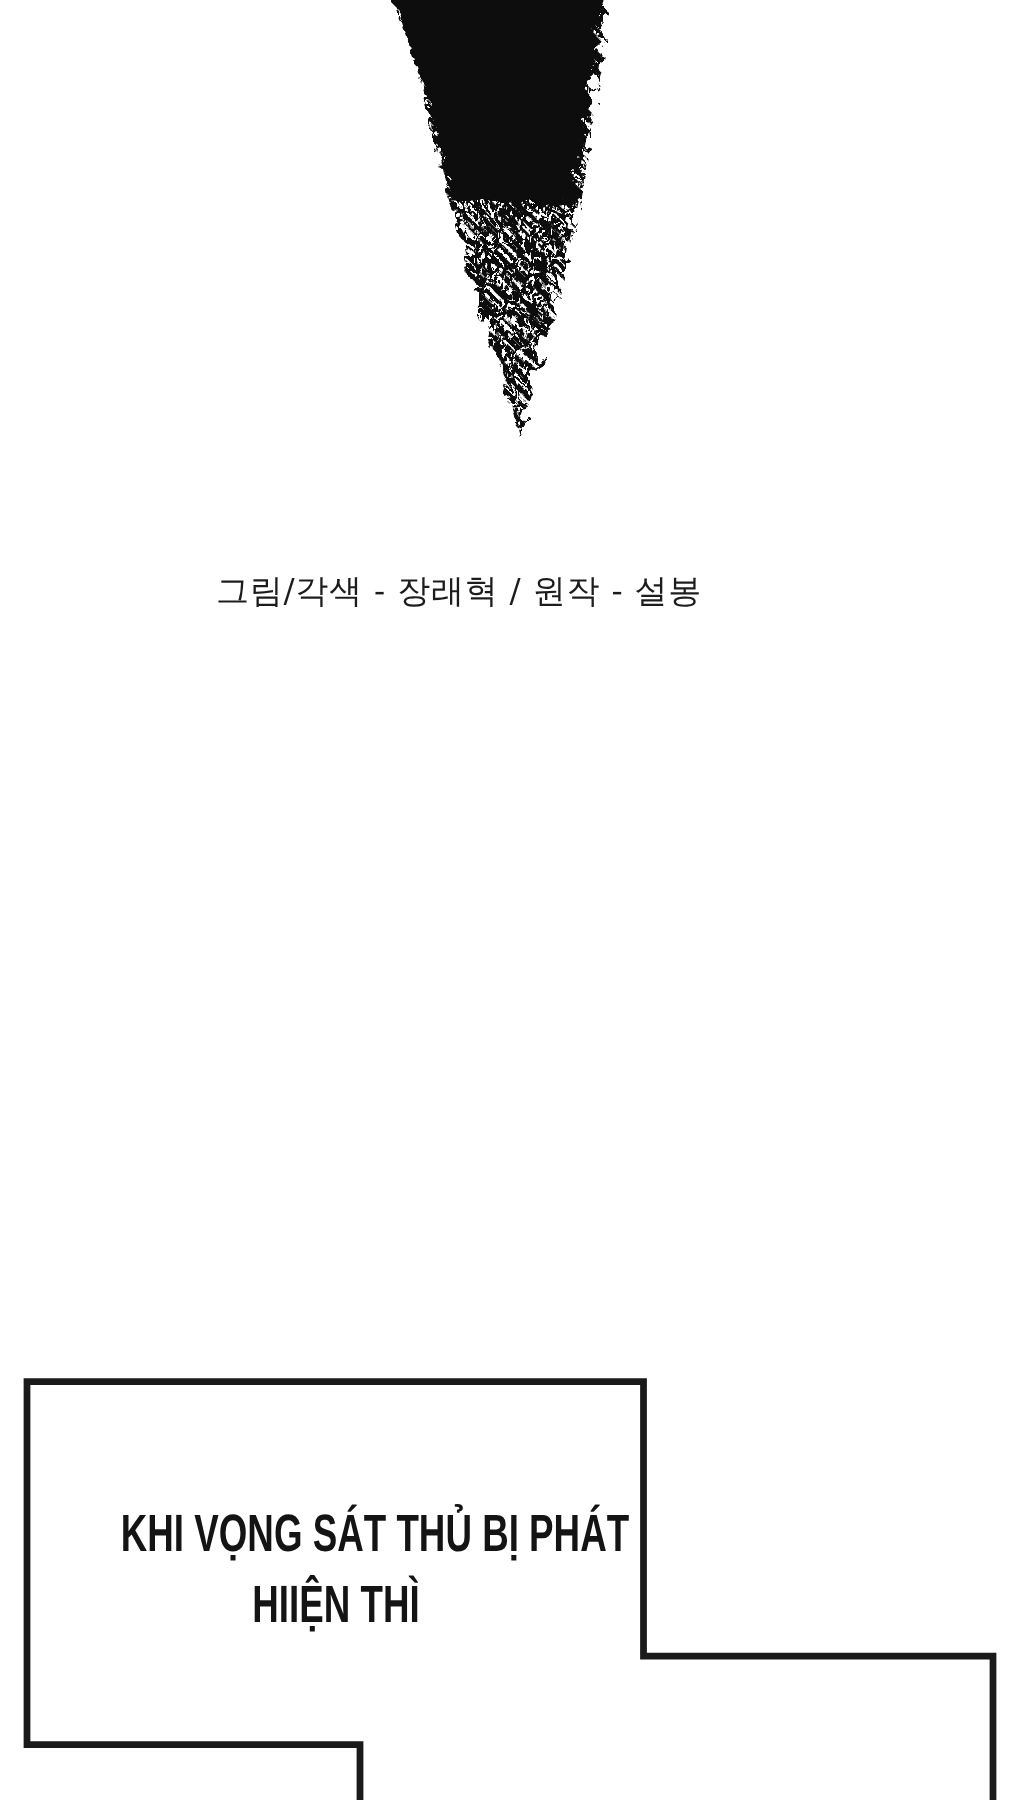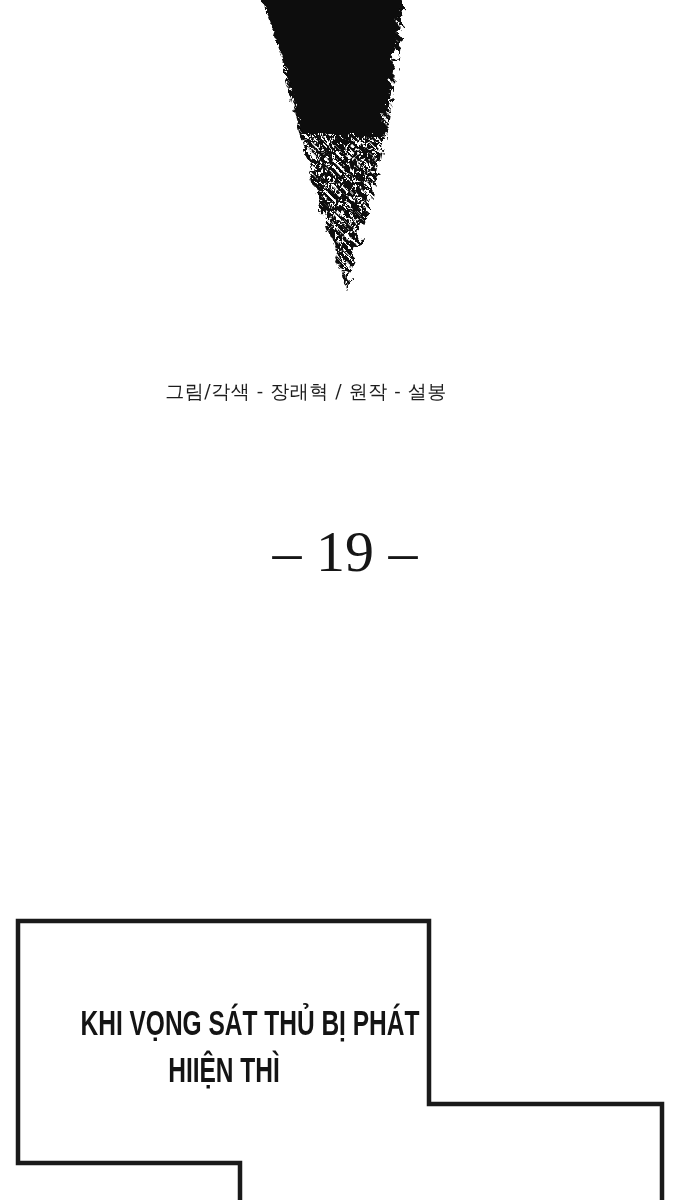--- a/index.html
+++ b/index.html
@@ -15,21 +15,21 @@
     position: absolute;
     left: 0; top: 0;
     width: 690px; height: 310px;
   }
   .credits {
     position: absolute;
     left: 0; top: 379px;
     width: 612px;
     text-align: center;
     font-family: "DejaVu Serif", "Liberation Serif", serif;
-    font-size: 19px;
+    font-size: 22px;
     letter-spacing: 0.5px;
     color: #1c1c1c;
     white-space: nowrap;
   }
   .chapter {
     position: absolute;
     left: 0; top: 518px;
     width: 690px;
     text-align: center;
     font-family: "Liberation Serif", "DejaVu Serif", serif;
@@ -77,21 +77,20 @@
       </filter>
     </defs>
 
     <polygon filter="url(#inkErode)" points="256,-10 402,-10 396,40 389,85 382,125 374,165 366,200 357,235 349,262 343,288 337,265 329,240 319,210 309,175 299,138 289,100 279,60 268,20" fill="#0d0d0d"></polygon>
 
     <polygon filter="url(#inkEdge)" points="256,-12 402,-12 392,70 383,135 302,135 287,70 268,15" fill="#0d0d0d"></polygon>
   </svg>
 
   <div class="credits">그림/각색 - 장래혁 / 원작 - 설봉</div>
 
-  <div class="chapter">– 19 –</div>
 
   <svg class="panel-svg" viewBox="0 900 690 300" aria-hidden="true">
     <polyline points="240,1203 240,1163 18,1163 18,921 429,921 429,1104 662,1104 662,1203" fill="none" stroke-width="4.5" stroke-linejoin="miter" stroke-linecap="square" stroke="#1a1a1a"></polyline>
   </svg>
 
   <div class="caption">
     <div>KHI VỌNG SÁT THỦ BỊ PHÁT</div>
     <div>HIIỆN THÌ</div>
   </div>
 

